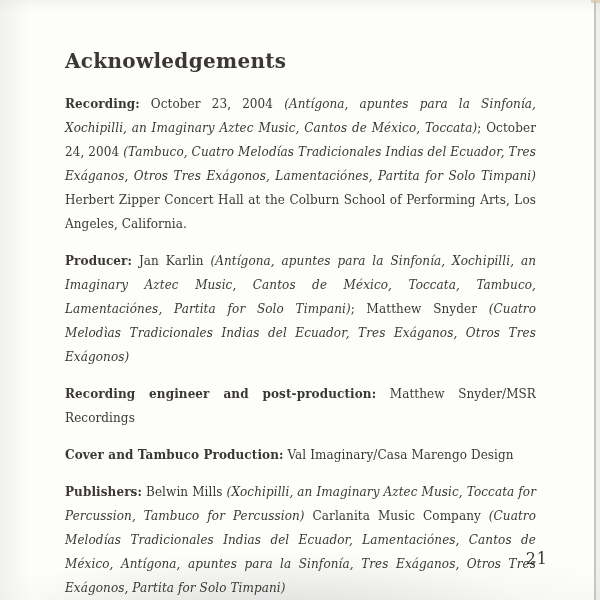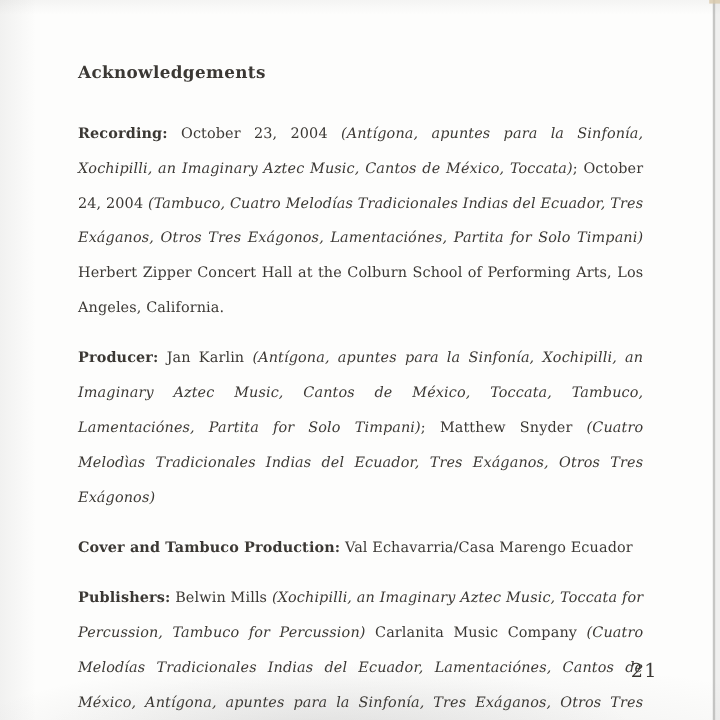--- a/index.html
+++ b/index.html
@@ -48,30 +48,30 @@
     background: #d9c9ab;
     opacity: 0.8;
   }
   .content {
     position: absolute;
     left: 65px;
     top: 48px;
     width: 471px;
   }
   h1.title {
-    margin: 0 0 23px 0;
-    font-size: 14px;
+    margin: 0 0 18px 0;
+    font-size: 20px;
     font-weight: bold;
     letter-spacing: 0.3px;
     line-height: 26px;
   }
   .content p {
     margin: 0 0 13px 0;
     font-size: 12px;
-    line-height: 29px;
+    line-height: 24px;
     text-align: justify;
     letter-spacing: 0.1px;
   }
   .content p:last-child { margin-bottom: 12px; }
   .bold { font-weight: bold; }
   .italic { font-style: italic; }
   .page-number {
     position: absolute;
     top: 549px;
     right: 52px;
@@ -85,18 +85,19 @@
 <div class="page">
   <div class="edge-right-strip"></div>
   <div class="edge-right-line"></div>
   <div class="scan-artifact"></div>
 
   <div class="content">
     <h1 class="title">Acknowledgements</h1>
 
   <p><span class="bold">Recording:</span><span class="regular"> October 23, 2004 </span><span class="italic">(Antígona, apuntes para la Sinfonía, Xochipilli, an Imaginary Aztec Music, Cantos de México, Toccata)</span><span class="regular">; October 24, 2004 </span><span class="italic">(Tambuco, Cuatro Melodías Tradicionales Indias del Ecuador, Tres Exáganos, Otros Tres Exágonos, Lamentaciónes, Partita for Solo Timpani)</span><span class="regular"> Herbert Zipper Concert Hall at the Colburn School of Performing Arts, Los Angeles, California.</span></p>
       <p><span class="bold">Producer:</span><span class="regular"> Jan Karlin </span><span class="italic">(Antígona, apuntes para la Sinfonía, Xochipilli, an Imaginary Aztec Music, Cantos de México, Toccata, Tambuco, Lamentaciónes, Partita for Solo Timpani)</span><span class="regular">; Matthew Snyder </span><span class="italic">(Cuatro Melodìas Tradicionales Indias del Ecuador, Tres Exáganos, Otros Tres Exágonos)</span></p>
-      <p><span class="bold">Cover and Tambuco Production:</span><span class="regular"> Val Echavarria/Casa Marengo Ecuador</span></p>
+      <p><span class="bold">Recording engineer and post-production:</span><span class="regular"> Matthew Snyder/MSR Recordings</span></p>
+      <p><span class="bold">Cover and Tambuco Production:</span><span class="regular"> Val Imaginary/Casa Marengo Design</span></p>
       <p><span class="bold">Publishers:</span><span class="regular">  Belwin Mills </span><span class="italic">(Xochipilli, an Imaginary Aztec Music, Toccata for Percussion, Tambuco for Percussion)</span><span class="regular"> Carlanita Music Company </span><span class="italic">(Cuatro Melodías Tradicionales Indias del Ecuador, Lamentaciónes, Cantos de México, Antígona, apuntes para la Sinfonía, Tres Exáganos, Otros Tres Exágonos, Partita for Solo Timpani)</span></p>
     </div>
 
   <div class="page-number">21</div>
 </div>
 
 </body></html>

